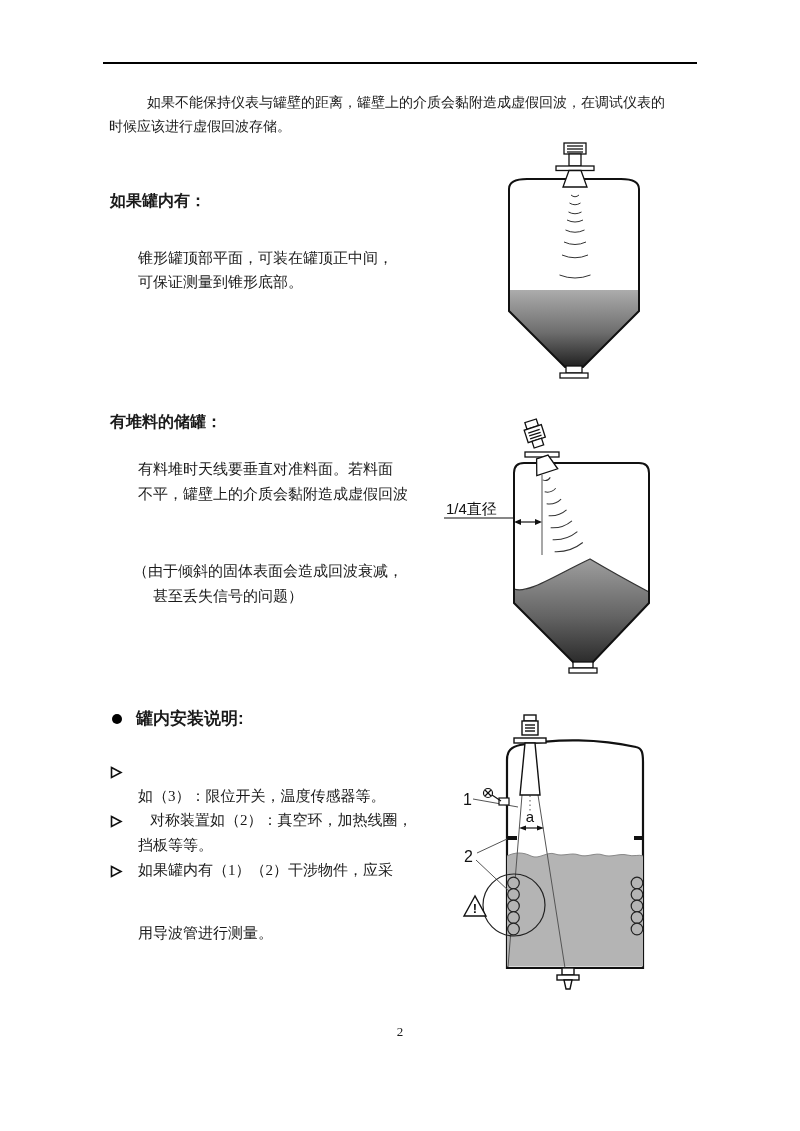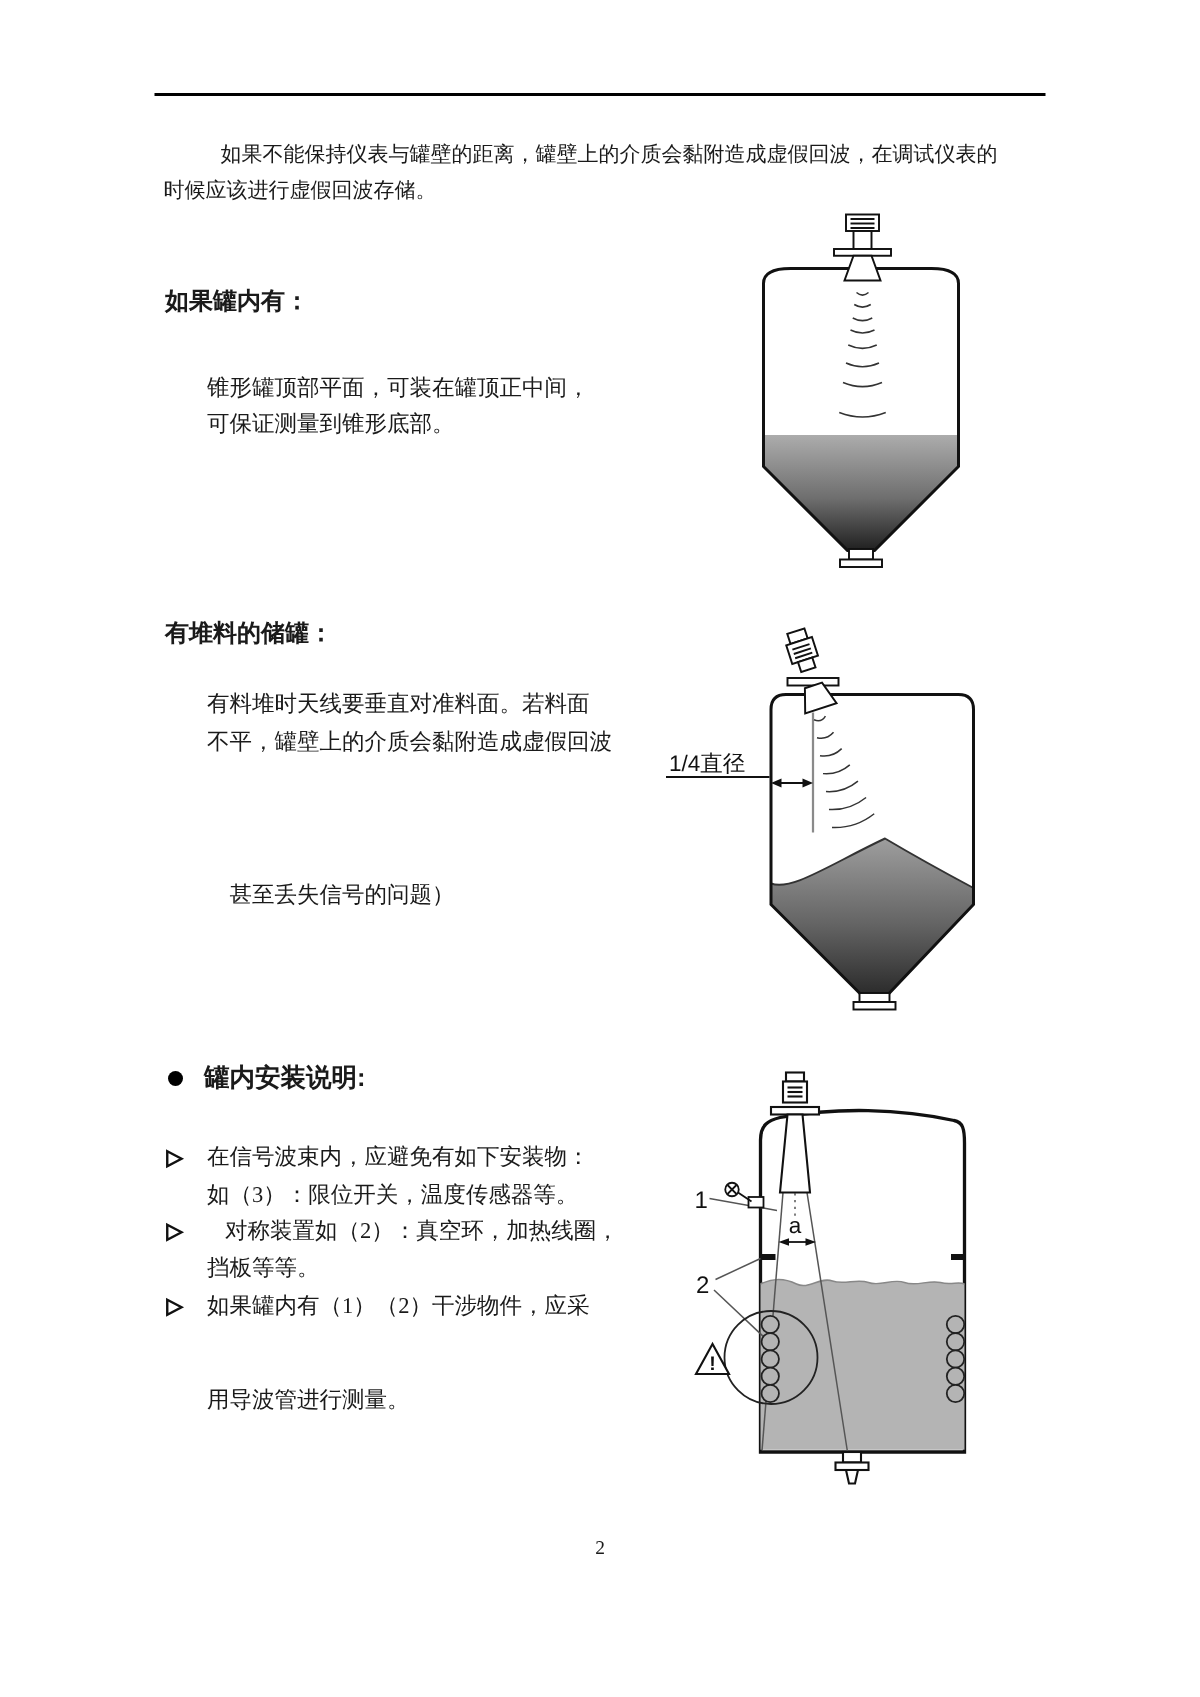--- a/index.html
+++ b/index.html
@@ -63,20 +63,21 @@
       <path d="M82,115 Q95,120.5 108,115"></path>
       <path d="M79.5,135 Q95,141 110.5,135"></path>
     </g>
     <rect x="86" y="226" width="16" height="7" fill="#fff" stroke="#111" stroke-width="1.3"></rect>
     <rect x="80" y="233" width="28" height="5" fill="#fff" stroke="#111" stroke-width="1.3"></rect>
   </svg>
 
   <div class="abs sec-heading" style="left:110px; top:412px;">有堆料的储罐：</div>
   <div class="abs body-line" style="left:138px; top:460px;">有料堆时天线要垂直对准料面。若料面</div>
   <div class="abs body-line" style="left:138px; top:485px;">不平，罐壁上的介质会黏附造成虚假回波</div>
+  <div class="abs body-line" style="left:133px; top:562px;">（由于倾斜的固体表面会造成回波衰减，</div>
   <div class="abs body-line" style="left:153px; top:587px;">甚至丢失信号的问题）</div>
 
   <svg class="fig" style="left:440px; top:415px;" width="250" height="270" viewBox="0 0 250 270">
     <defs>
       <linearGradient id="g2" gradientUnits="userSpaceOnUse" x1="0" y1="144" x2="0" y2="248">
         <stop offset="0" stop-color="#9e9e9e"></stop>
           <stop offset="0.55" stop-color="#646464"></stop>
           <stop offset="1" stop-color="#2b2b2b"></stop>
       </linearGradient>
     </defs>
@@ -124,21 +125,20 @@
   <svg class="marker-svg" style="left:110px; top:766px;" width="13" height="13" viewBox="0 0 13 13">
     <polygon points="1.5,1.5 11,6.5 1.5,11.5" fill="none" stroke="#111" stroke-width="1.6"></polygon>
   </svg>
   <svg class="marker-svg" style="left:110px; top:815px;" width="13" height="13" viewBox="0 0 13 13">
     <polygon points="1.5,1.5 11,6.5 1.5,11.5" fill="none" stroke="#111" stroke-width="1.6"></polygon>
   </svg>
   <svg class="marker-svg" style="left:110px; top:865px;" width="13" height="13" viewBox="0 0 13 13">
     <polygon points="1.5,1.5 11,6.5 1.5,11.5" fill="none" stroke="#111" stroke-width="1.6"></polygon>
   </svg>
 
-  <div class="abs body-line" style="left:138px; top:762px;">在信号波束内，应避免有如下安装物：</div>
   <div class="abs body-line" style="left:138px; top:787px;">如（3）：限位开关，温度传感器等。</div>
   <div class="abs body-line" style="left:138px; top:811px;margin-left:12px;">对称装置如（2）：真空环，加热线圈，</div>
   <div class="abs body-line" style="left:138px; top:836px;">挡板等等。</div>
   <div class="abs body-line" style="left:138px; top:861px;">如果罐内有（1）（2）干涉物件，应采</div>
   <div class="abs body-line" style="left:138px; top:924px;">用导波管进行测量。</div>
 
   <svg class="fig" style="left:440px; top:710px;" width="250" height="290" viewBox="0 0 250 290">
 
     <path d="M67,258 L67,50 C67,40 72,37 80,35 C118,28 160,29 196,37 C202,38 203,43 203,52 L203,258 Z" fill="#fff" stroke="#111" stroke-width="2.2"></path>
 

